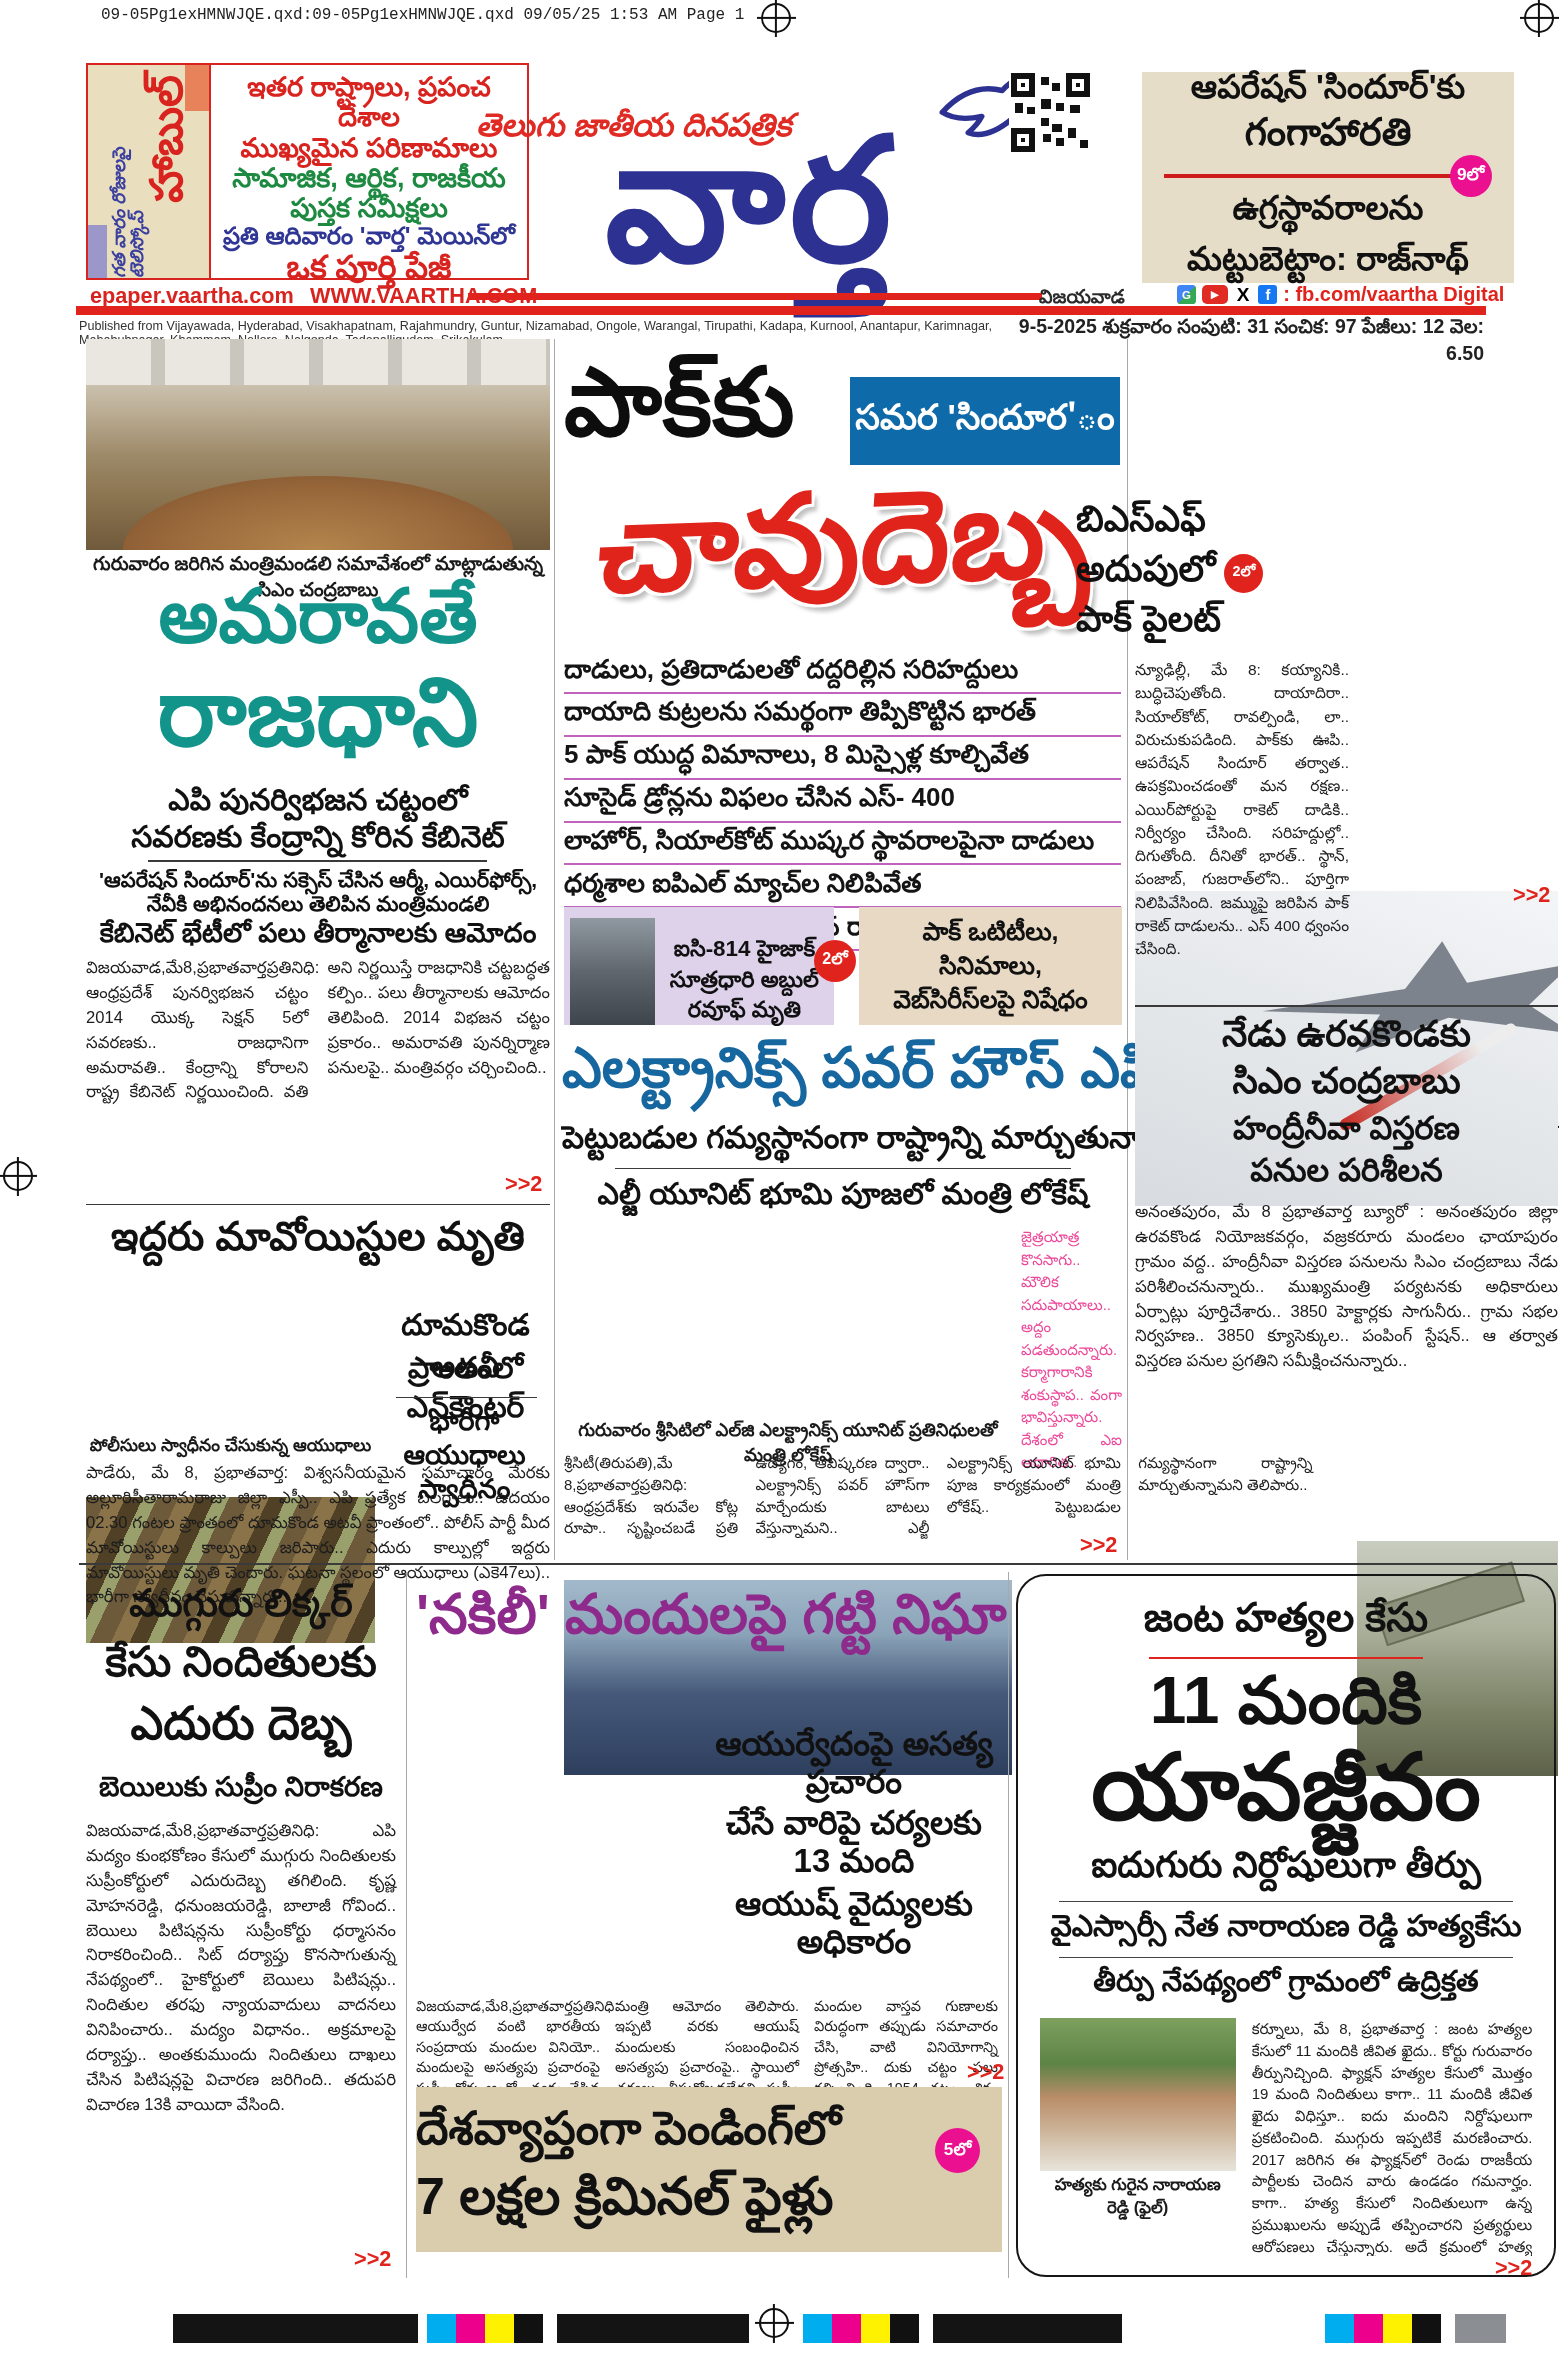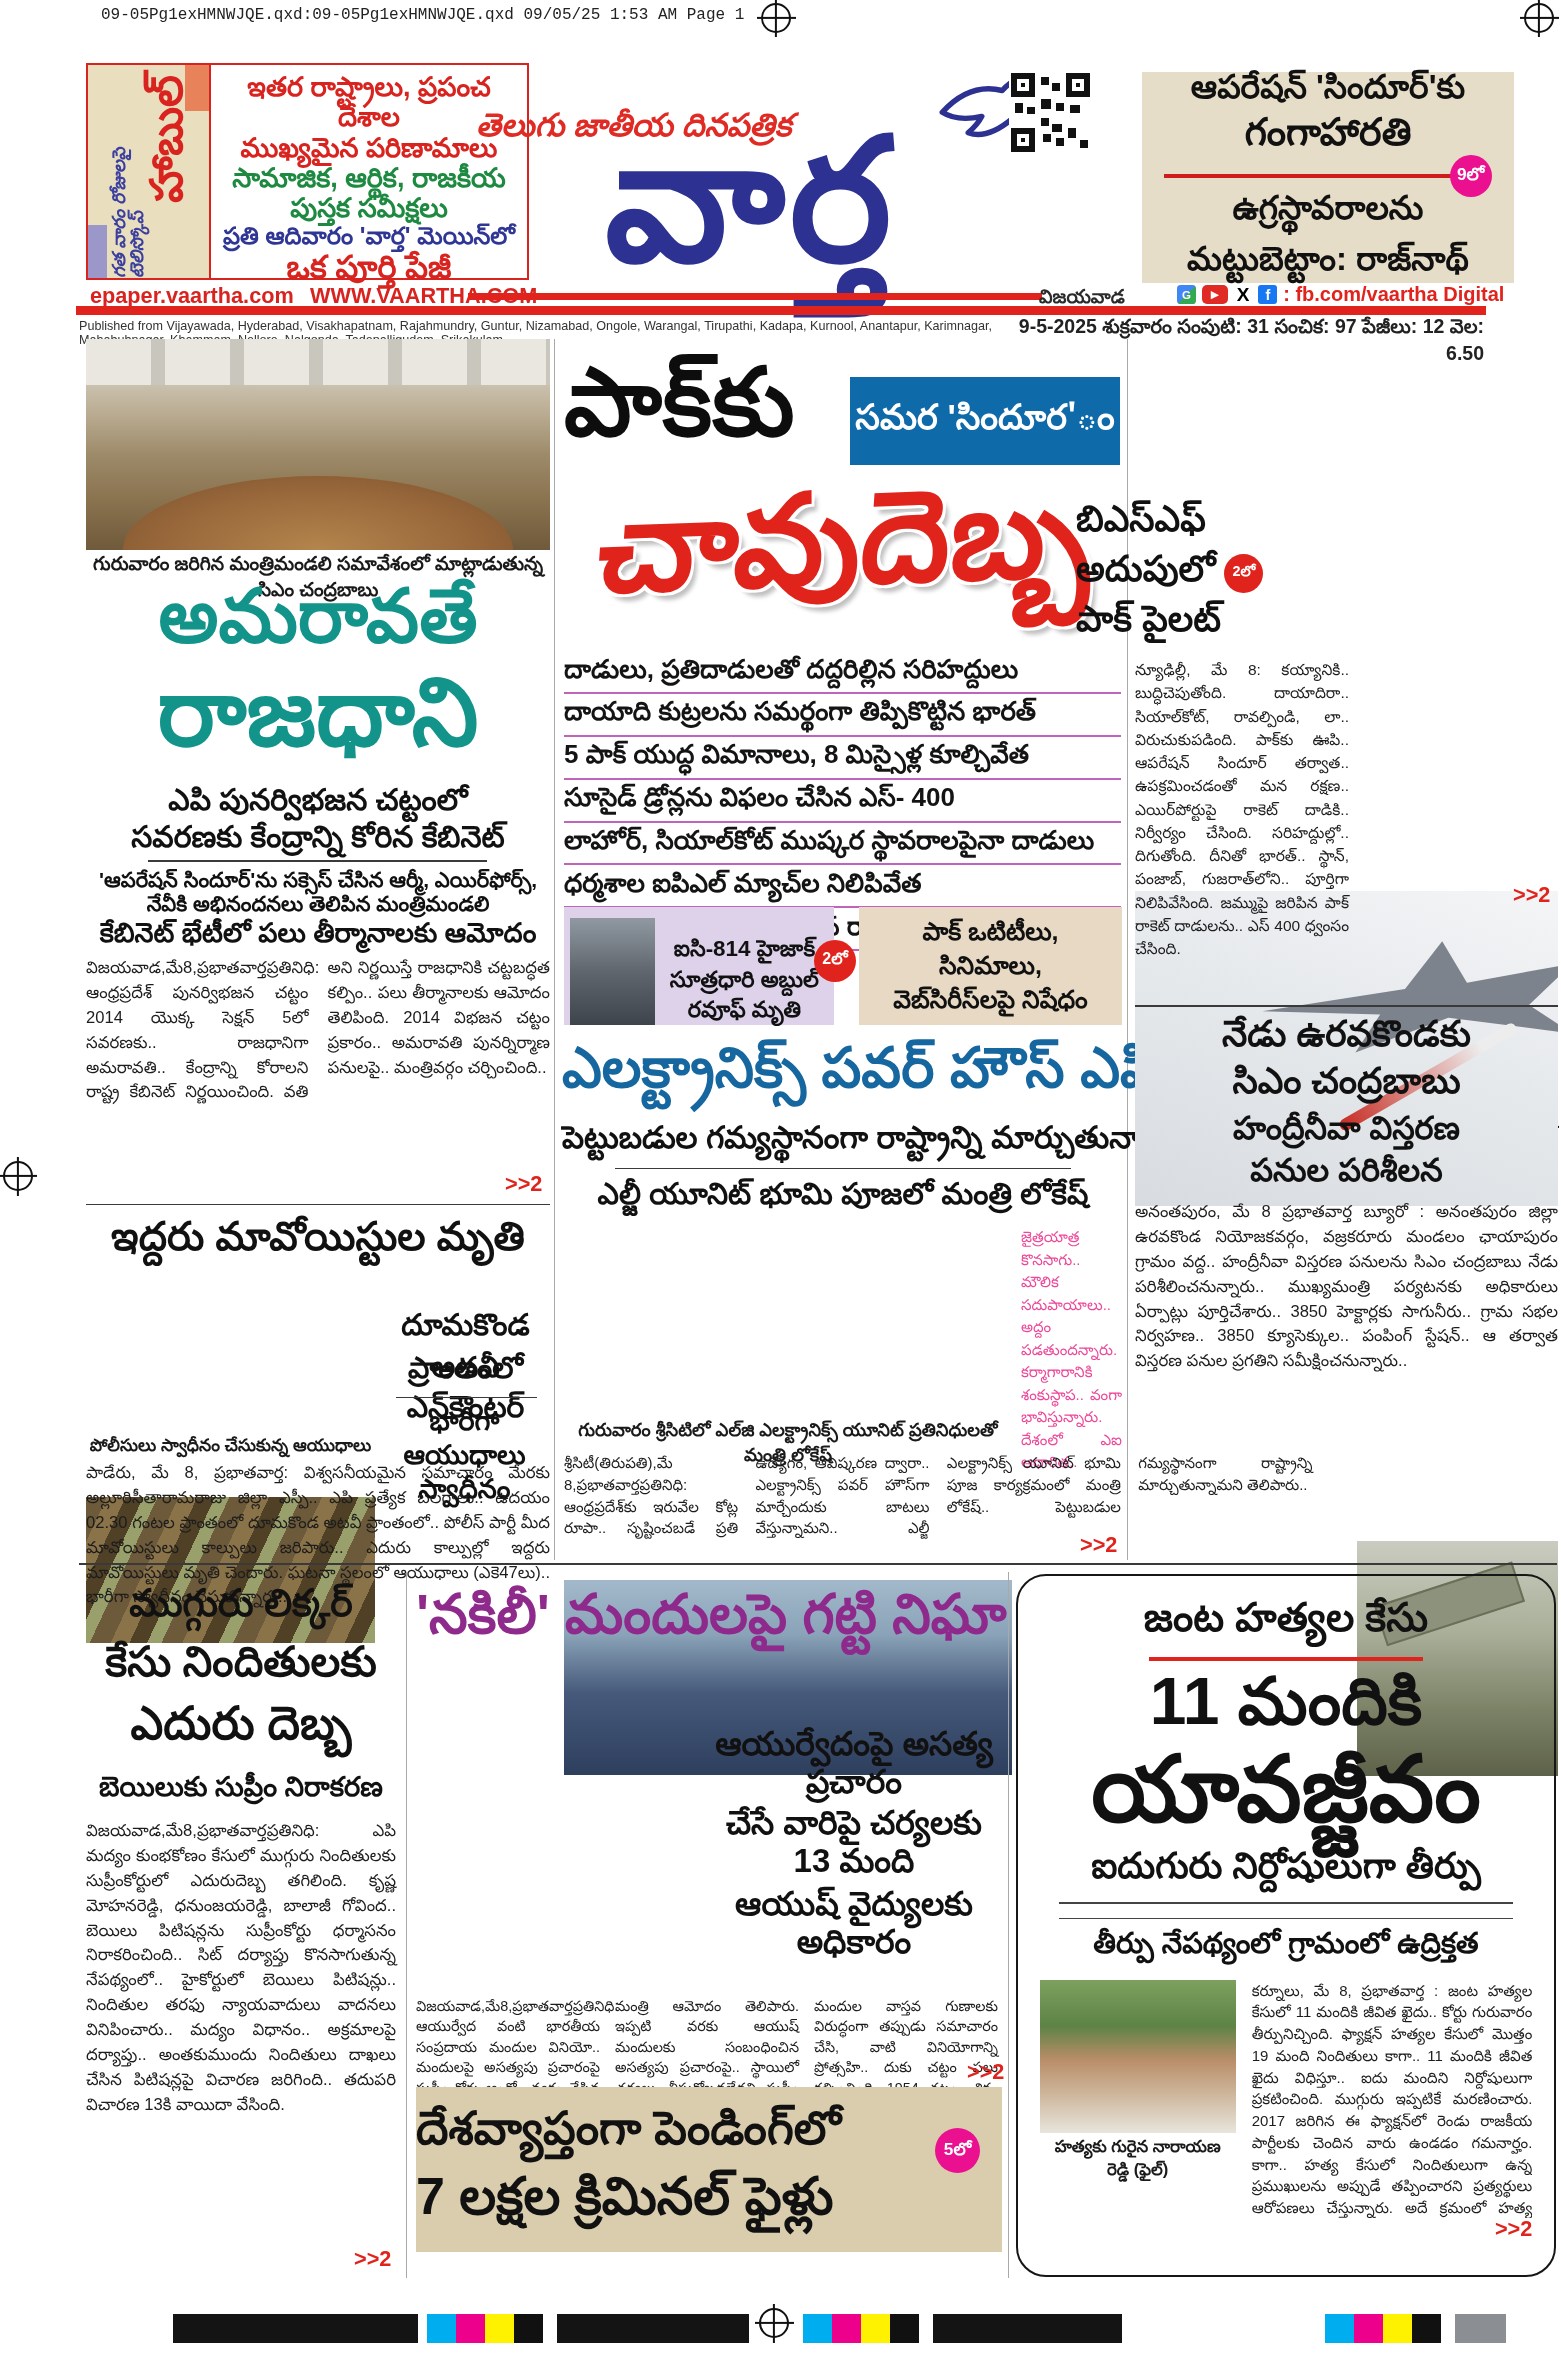--- a/index.html
+++ b/index.html
@@ -308,20 +308,21 @@
   </div>
   <div class="abs badge pink" style="left:935px;top:2128px;width:45px;height:45px;font-size:17.3px;">5లో</div>
 
   <div class="abs verdictbox" style="left:1016px;top:1574px;width:540px;height:703px;">
     <div class="b c nw" style="font-size:40px;">జంట హత్యల కేసు</div>
     <div class="vd-line"></div>
     <div class="b c nw" style="font-size:66px;line-height:1.1;">11 మందికి</div>
     <div class="xb c nw" style="font-size:92px;line-height:1.12;">యావజ్జీవం</div>
     <div class="b c nw" style="font-size:36px;margin-top:4.3px;">ఐదుగురు నిర్దోషులుగా తీర్పు</div>
     <div class="vd-sep"></div>
+    <div class="b c nw" style="font-size:30px;">వైఎస్సార్సీ నేత నారాయణ రెడ్డి హత్యకేసు</div>
     <div class="vd-sep"></div>
     <div class="b c nw" style="font-size:29px;">తీర్పు నేపథ్యంలో గ్రామంలో ఉద్రిక్తత</div>
     <div style="display:flex;width:100%;margin-top:13px;gap:16px;align-items:flex-start;">
       <div style="width:196px;flex:none;">
         <div class="photo ph-portrait" style="width:196px;height:153px;"></div>
         <div class="cap" style="font-size:16.6px;margin-top:4.3px;">హత్యకు గురైన నారాయణ</div>
         <div class="cap" style="font-size:16.6px;">రెడ్డి (ఫైల్)</div>
       </div>
       <div style="flex:1;position:relative;">
         <div class="j" style="font-size:15px;line-height:1.45;color:#1d1d1d;max-height:238px;overflow:hidden;">కర్నూలు, మే 8, ప్రభాతవార్త : జంట హత్యల కేసులో 11 మందికి జీవిత ఖైదు.. కోర్టు గురువారం తీర్పునిచ్చింది. ఫ్యాక్షన్ హత్యల కేసులో మొత్తం 19 మంది నిందితులు కాగా.. 11 మందికి జీవిత ఖైదు విధిస్తూ.. ఐదు మందిని నిర్దోషులుగా ప్రకటించింది. ముగ్గురు ఇప్పటికే మరణించారు. 2017 జరిగిన ఈ ఫ్యాక్షన్‌లో రెండు రాజకీయ పార్టీలకు చెందిన వారు ఉండడం గమనార్హం. కాగా.. హత్య కేసులో నిందితులుగా ఉన్న ప్రముఖులను అప్పుడే తప్పించారని ప్రత్యర్థులు ఆరోపణలు చేస్తున్నారు. అదే క్రమంలో హత్య చేసిన వర్గానికి చెందినవారు అప్పుడే గ్రామం వదిలి ఇతర ప్రాంతాలకు వెళ్లిపోయారు. వారి ఆస్తులను ప్రత్యర్థులు అనుభవిస్తున్నారు. పోలీసులు ఎంతగా ప్రయత్నించినా సత్ఫలితాలు రాలేదు. నియోజకవర్గం మాజీ ఎమ్మెల్యే శ్రీదేవి భర్త చెరుకులపాడు.. అనుచరుడు బోయ సాంబశివుడు. బాధితుల తరఫున పబ్లిక్.. వాదనలు వినిపించారు. 2017 మే 21న రామకృష్ణా.. కృష్ణగిరి సబ్ స్టేషన్ దగ్గర.. నారాయణరెడ్డి దారుణ</div>

